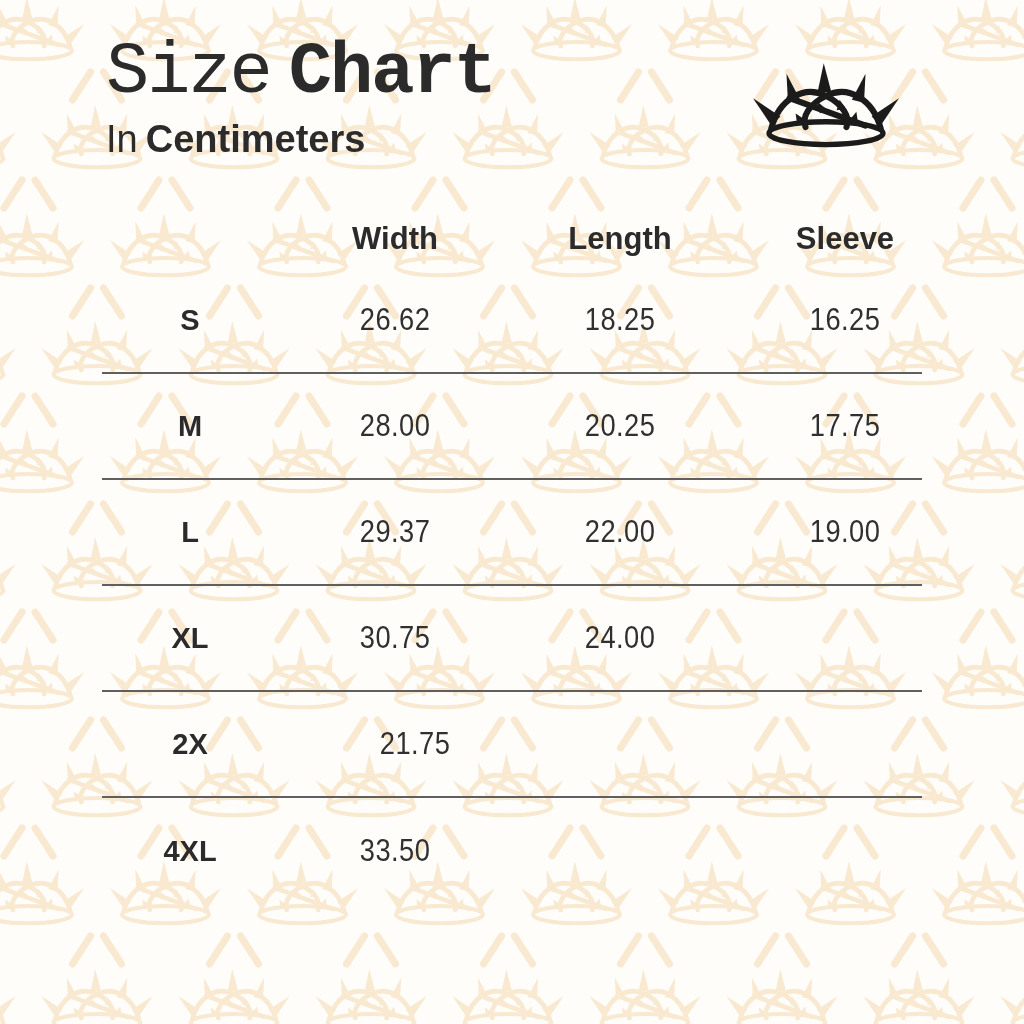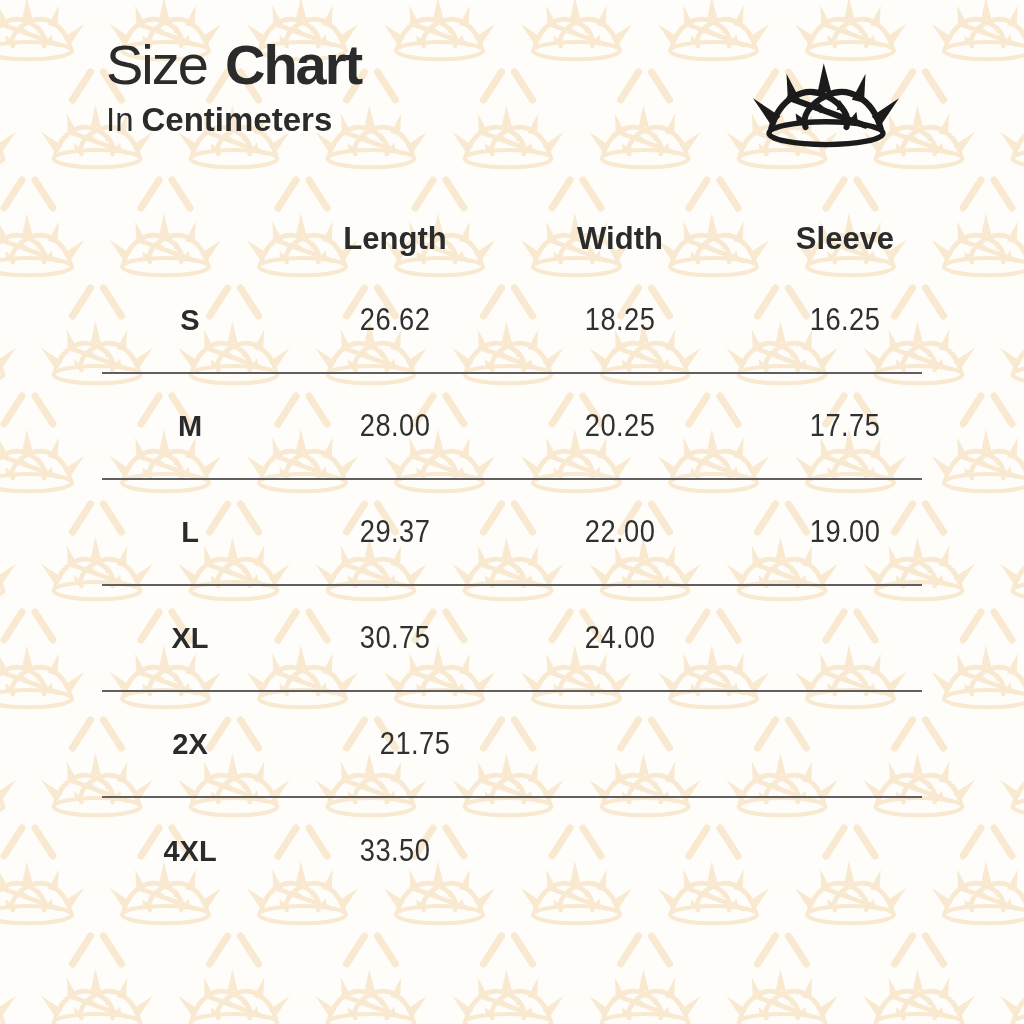--- a/index.html
+++ b/index.html
@@ -8,23 +8,23 @@
     --wm:#f8e9d0;
     --bg:#fefdfa;
   }
   *{margin:0;padding:0;box-sizing:border-box;}
   body{width:1024px;height:1024px;background:var(--bg);font-family:"Liberation Sans",sans-serif;color:var(--text);}
   .sheet{position:relative;width:1024px;height:1024px;overflow:hidden;background:var(--bg);}
   .wm-layer{position:absolute;inset:0;pointer-events:none;}
   .wm{color:var(--wm);}
   .logo{position:absolute;left:750px;top:54px;color:#1b1b1b;}
   .header{position:absolute;left:106px;top:36px;}
-  .title{font-size:56px;line-height:1.05;letter-spacing:-2px;font-weight:400;white-space:nowrap;}
+  .title{font-size:72px;line-height:1.05;letter-spacing:-2px;font-weight:400;white-space:nowrap;font-family:Liberation Mono, monospace;}
   .title .b{font-weight:800;margin-left:18px;letter-spacing:-2px;}
-  .subtitle{font-size:33px;margin-top:6px;font-weight:400;white-space:nowrap;}
+  .subtitle{font-size:38px;margin-top:6px;font-weight:400;white-space:nowrap;}
   .subtitle .b{font-weight:800;margin-left:8px;}
   .table{position:absolute;left:102px;top:210px;width:820px;}
   .thead,.trow{display:grid;grid-template-columns:176px 234px 216px 194px;align-items:center;}
   .thead{height:58px;}
   .trow{height:106px;border-bottom:2px solid var(--line);}
   .trow:last-child{border-bottom:none;}
   .cell{text-align:center;}
   .hcell{font-size:31px;font-weight:800;text-align:center;}
   .size-cell{font-size:29px;font-weight:800;}
   .col-sleeve{padding-left:40px;text-align:center;}
@@ -79,22 +79,22 @@
     </div>
   </div>
 
   <svg class="logo" width="152" height="99" viewBox="0 0 200 130" aria-hidden="true">
     <use href="#crown"></use>
   </svg>
 
   <div class="table">
     <div class="thead">
       <div class="hcell"></div>
+      <div class="hcell">Width</div>
       <div class="hcell">Length</div>
-      <div class="hcell">Width</div>
       <div class="hcell col-sleeve">Sleeve</div>
     </div>
     <div id="tbody">
   <div class="trow">
     <div class="cell size-cell">S</div>
     <div class="cell"><span class="num">26.62</span></div>
     <div class="cell"><span class="num">18.25</span></div>
     <div class="cell col-sleeve"><span class="num">16.25</span></div>
   </div>
 

